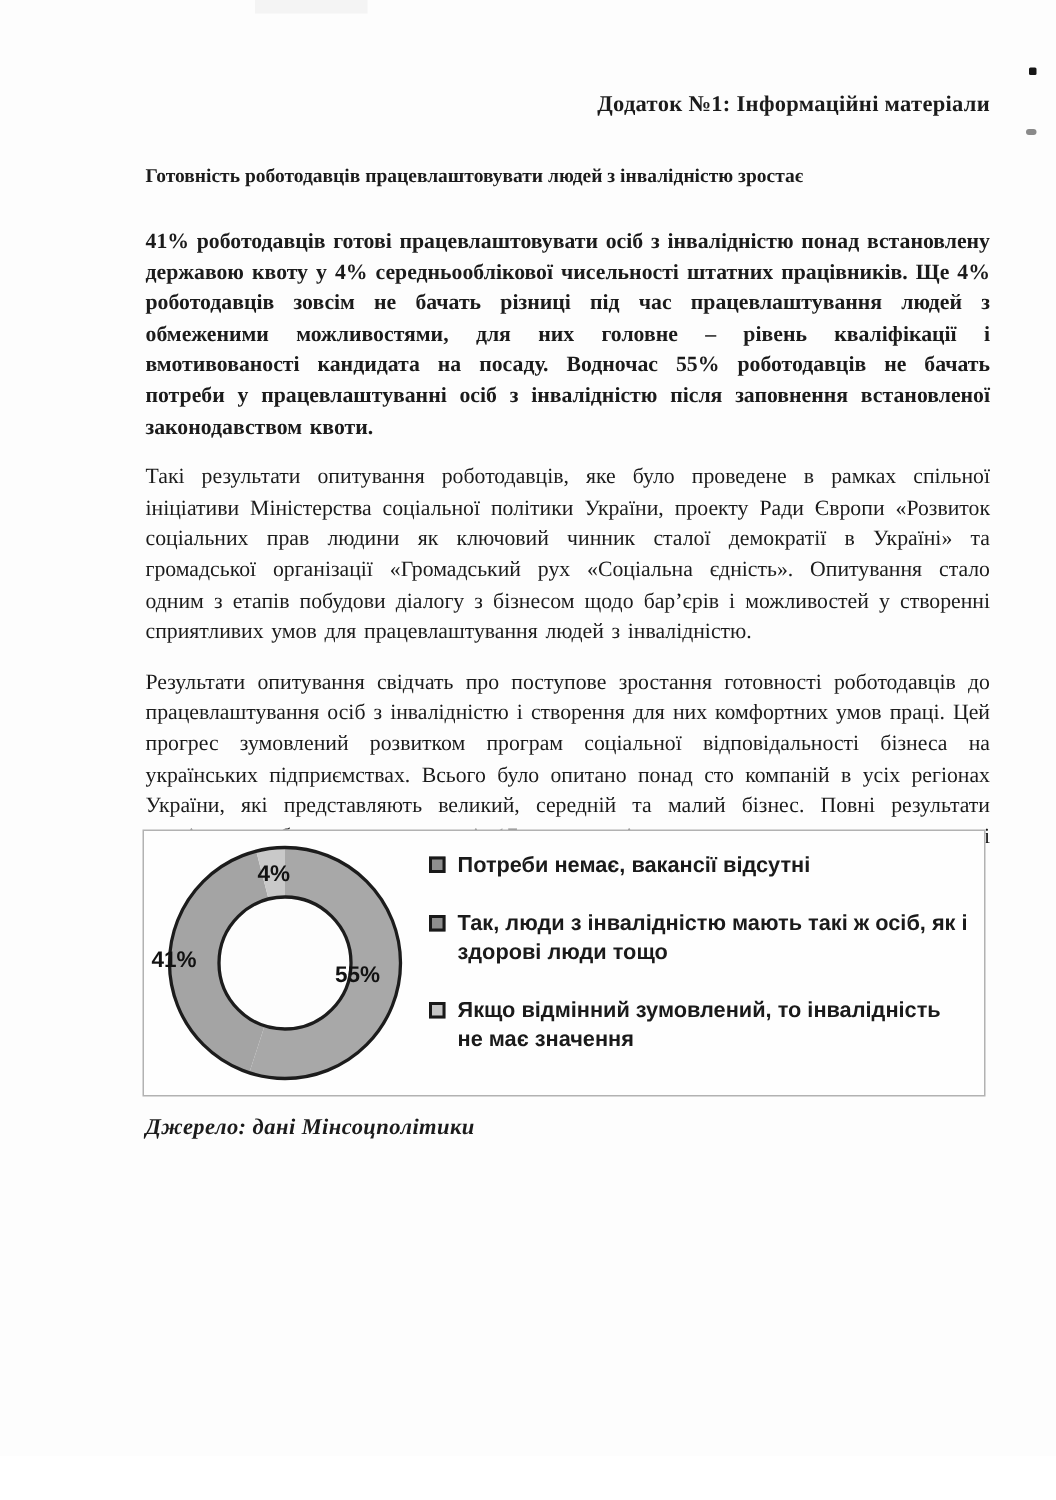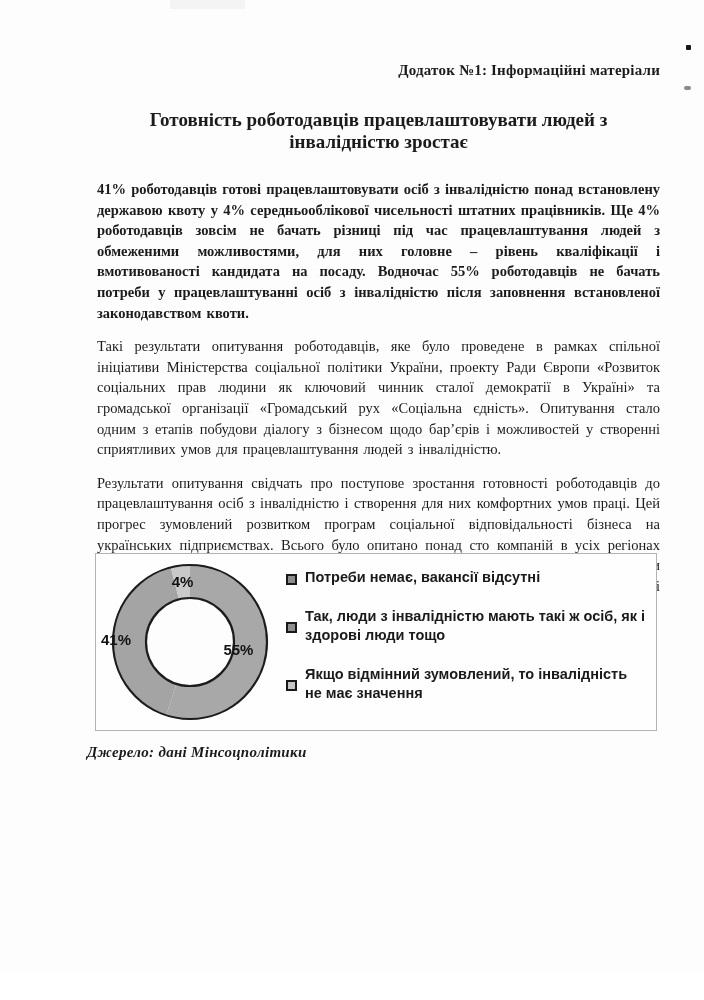--- a/index.html
+++ b/index.html
@@ -20,23 +20,23 @@
   }
   .doc-header {
     margin-top: 62px;
     text-align: right;
     font-weight: bold;
     font-size: 15px;
     letter-spacing: 0.2px;
   }
   .doc-title {
     margin-top: 30px;
-    text-align: center;
+    text-align: left;
     font-weight: bold;
-    font-size: 19px;
+    font-size: 13px;
   }
   p.body-par {
     margin: 13px 0 0 0;
     text-align: justify;
     font-size: 14.5px;
     line-height: 20.6px;
     word-spacing: 1.5px;
   }
   p.body-par:first-of-type { margin-top: 26px; font-weight: bold; }
   .question {
@@ -72,33 +72,33 @@
     width: 362px;
     display: flex;
     flex-direction: column;
     gap: 20px;
     font-family: "Liberation Sans", sans-serif;
     font-weight: bold;
     font-size: 14.5px;
     line-height: 19px;
     color: #1a1a1a;
   }
-  .legend-item { display: flex; gap: 8px; align-items: center; }
+  .legend-item { display: flex; gap: 8px; align-items: flex-start; }
   .legend-marker {
     flex: 0 0 auto;
     width: 7px;
     height: 7px;
     border: 2px solid #191919;
     margin-top: 3px;
     background: #9a9a9a;
   }
   .legend-label { white-space: pre-wrap; }
   .source {
     position: absolute;
-    left: 87px;
+    left: 97px;
     top: 744px;
     font-weight: bold;
     font-style: italic;
     font-size: 15px;
     letter-spacing: 0.3px;
   }
   
   .artifact-dot-1 {
     position: absolute; left: 686px; top: 45px;
     width: 5px; height: 5px; background: #161616; border-radius: 1px;

